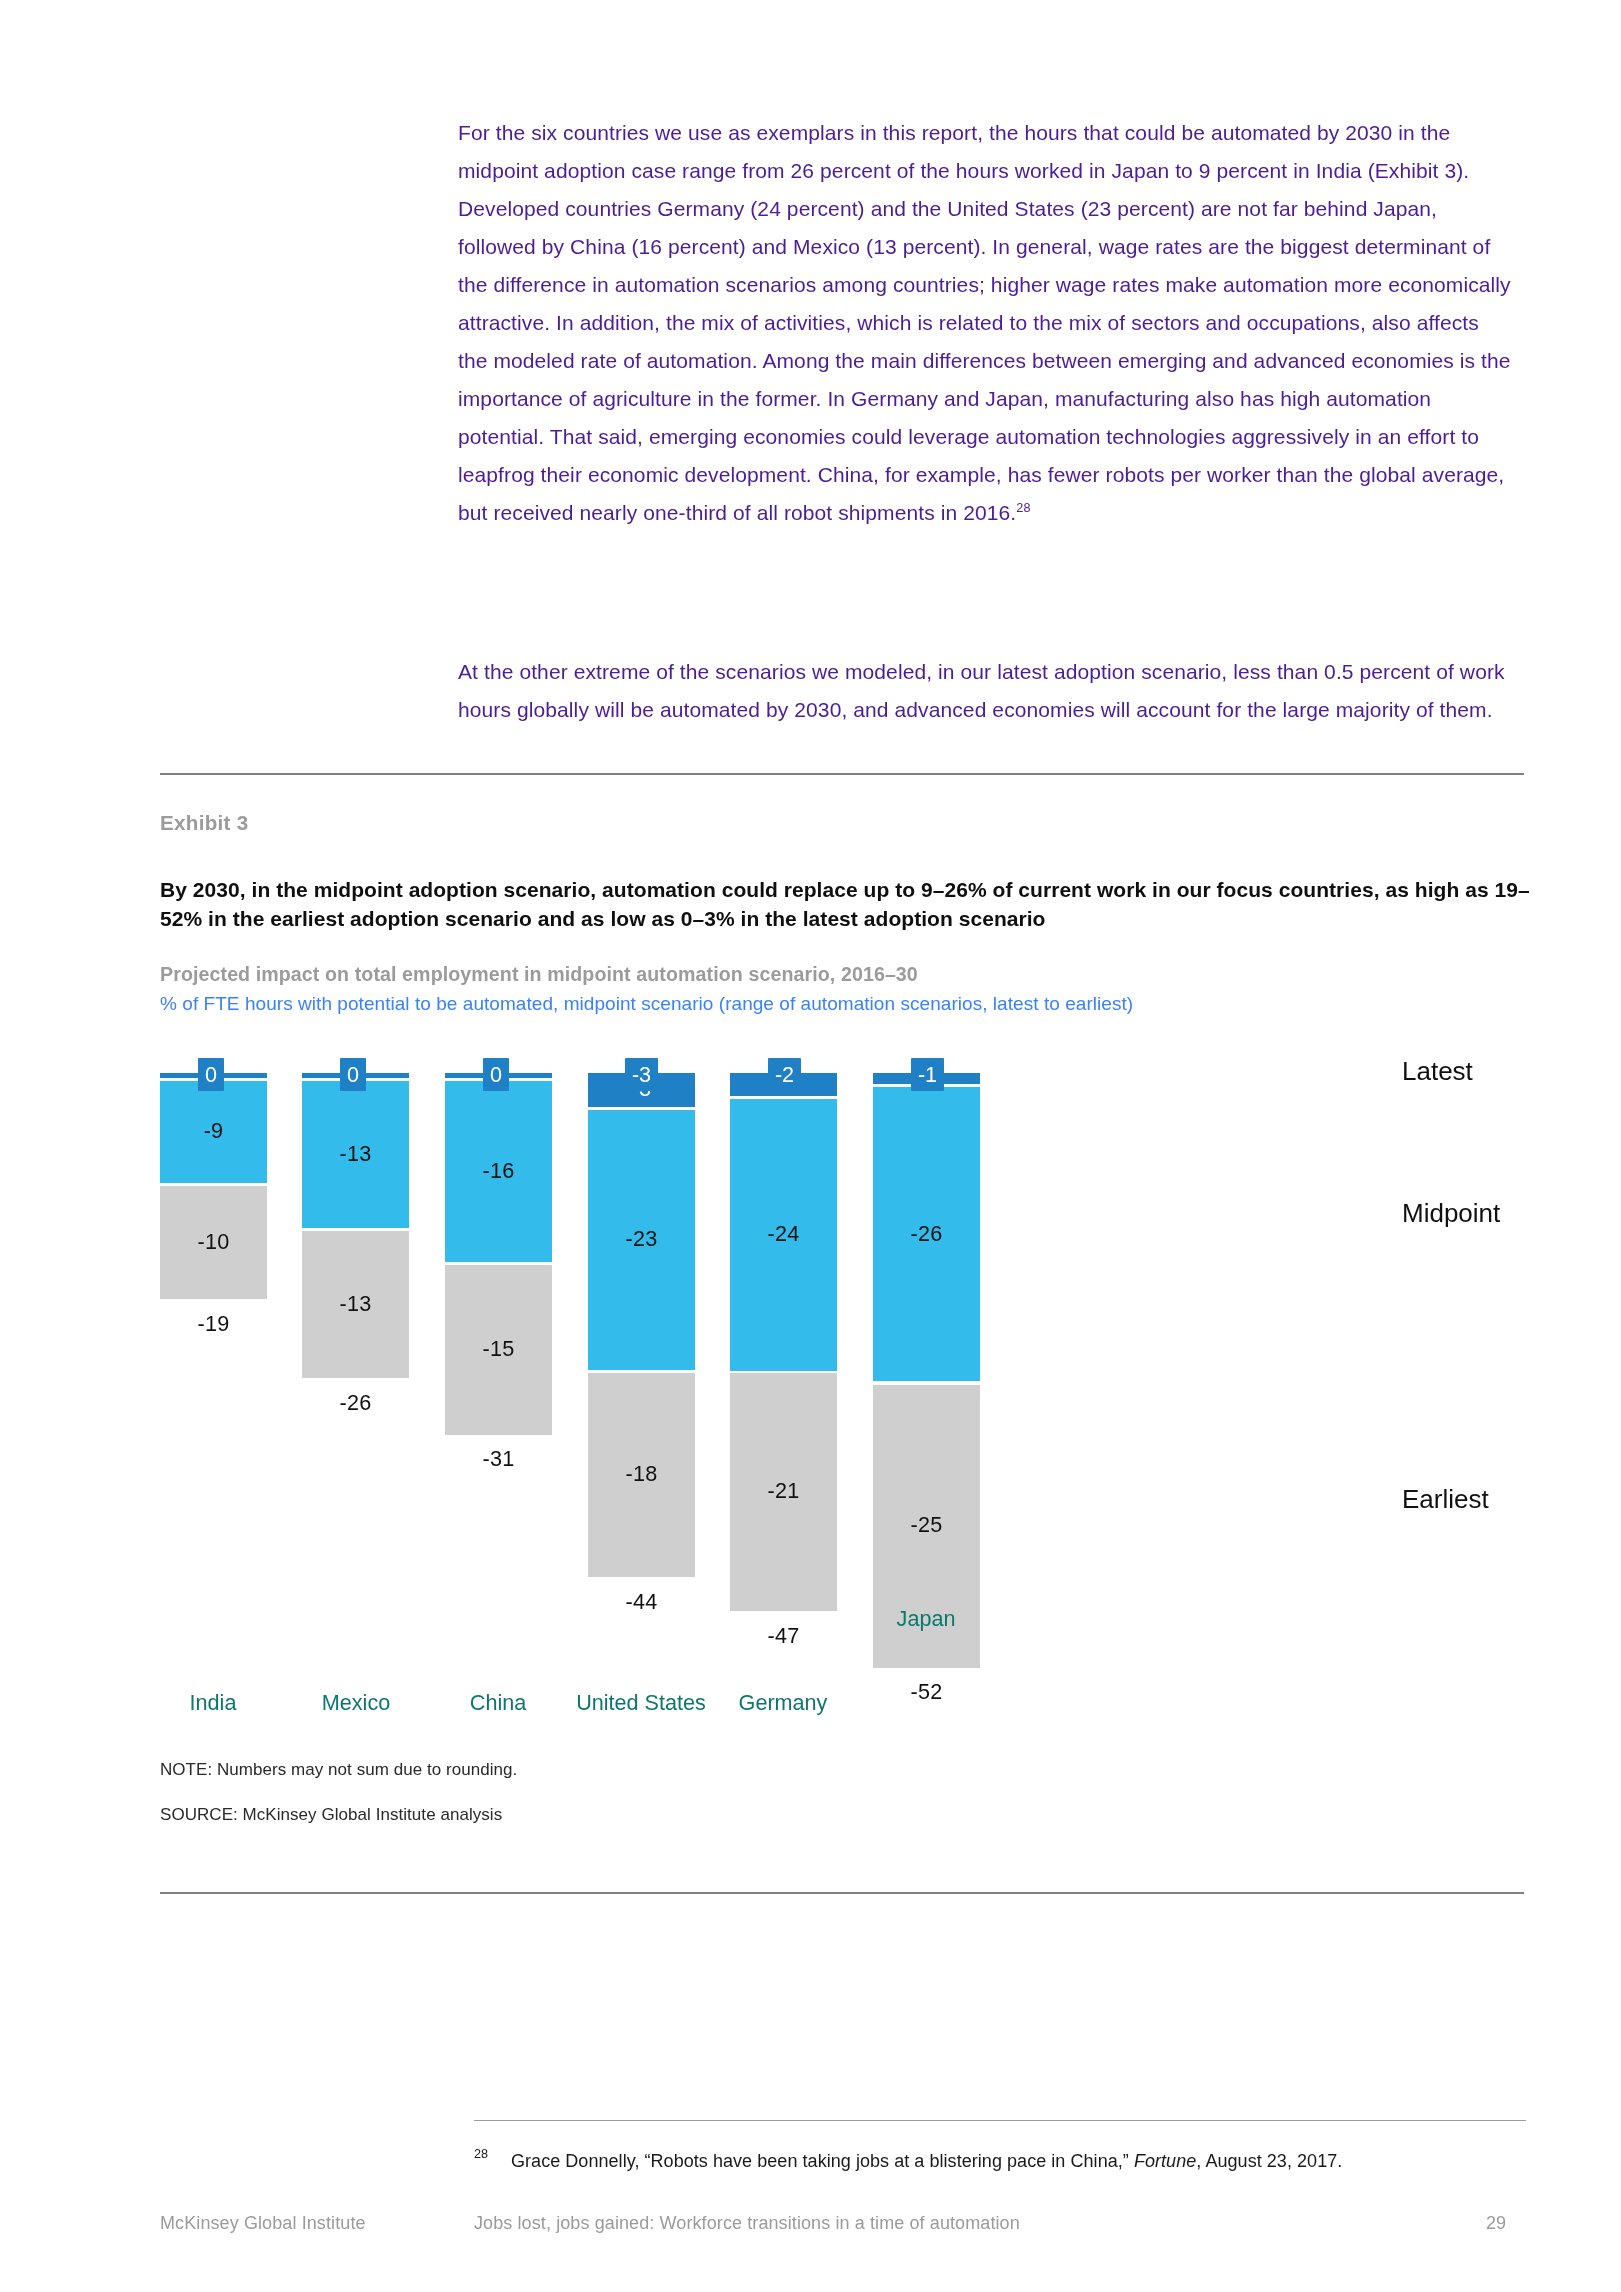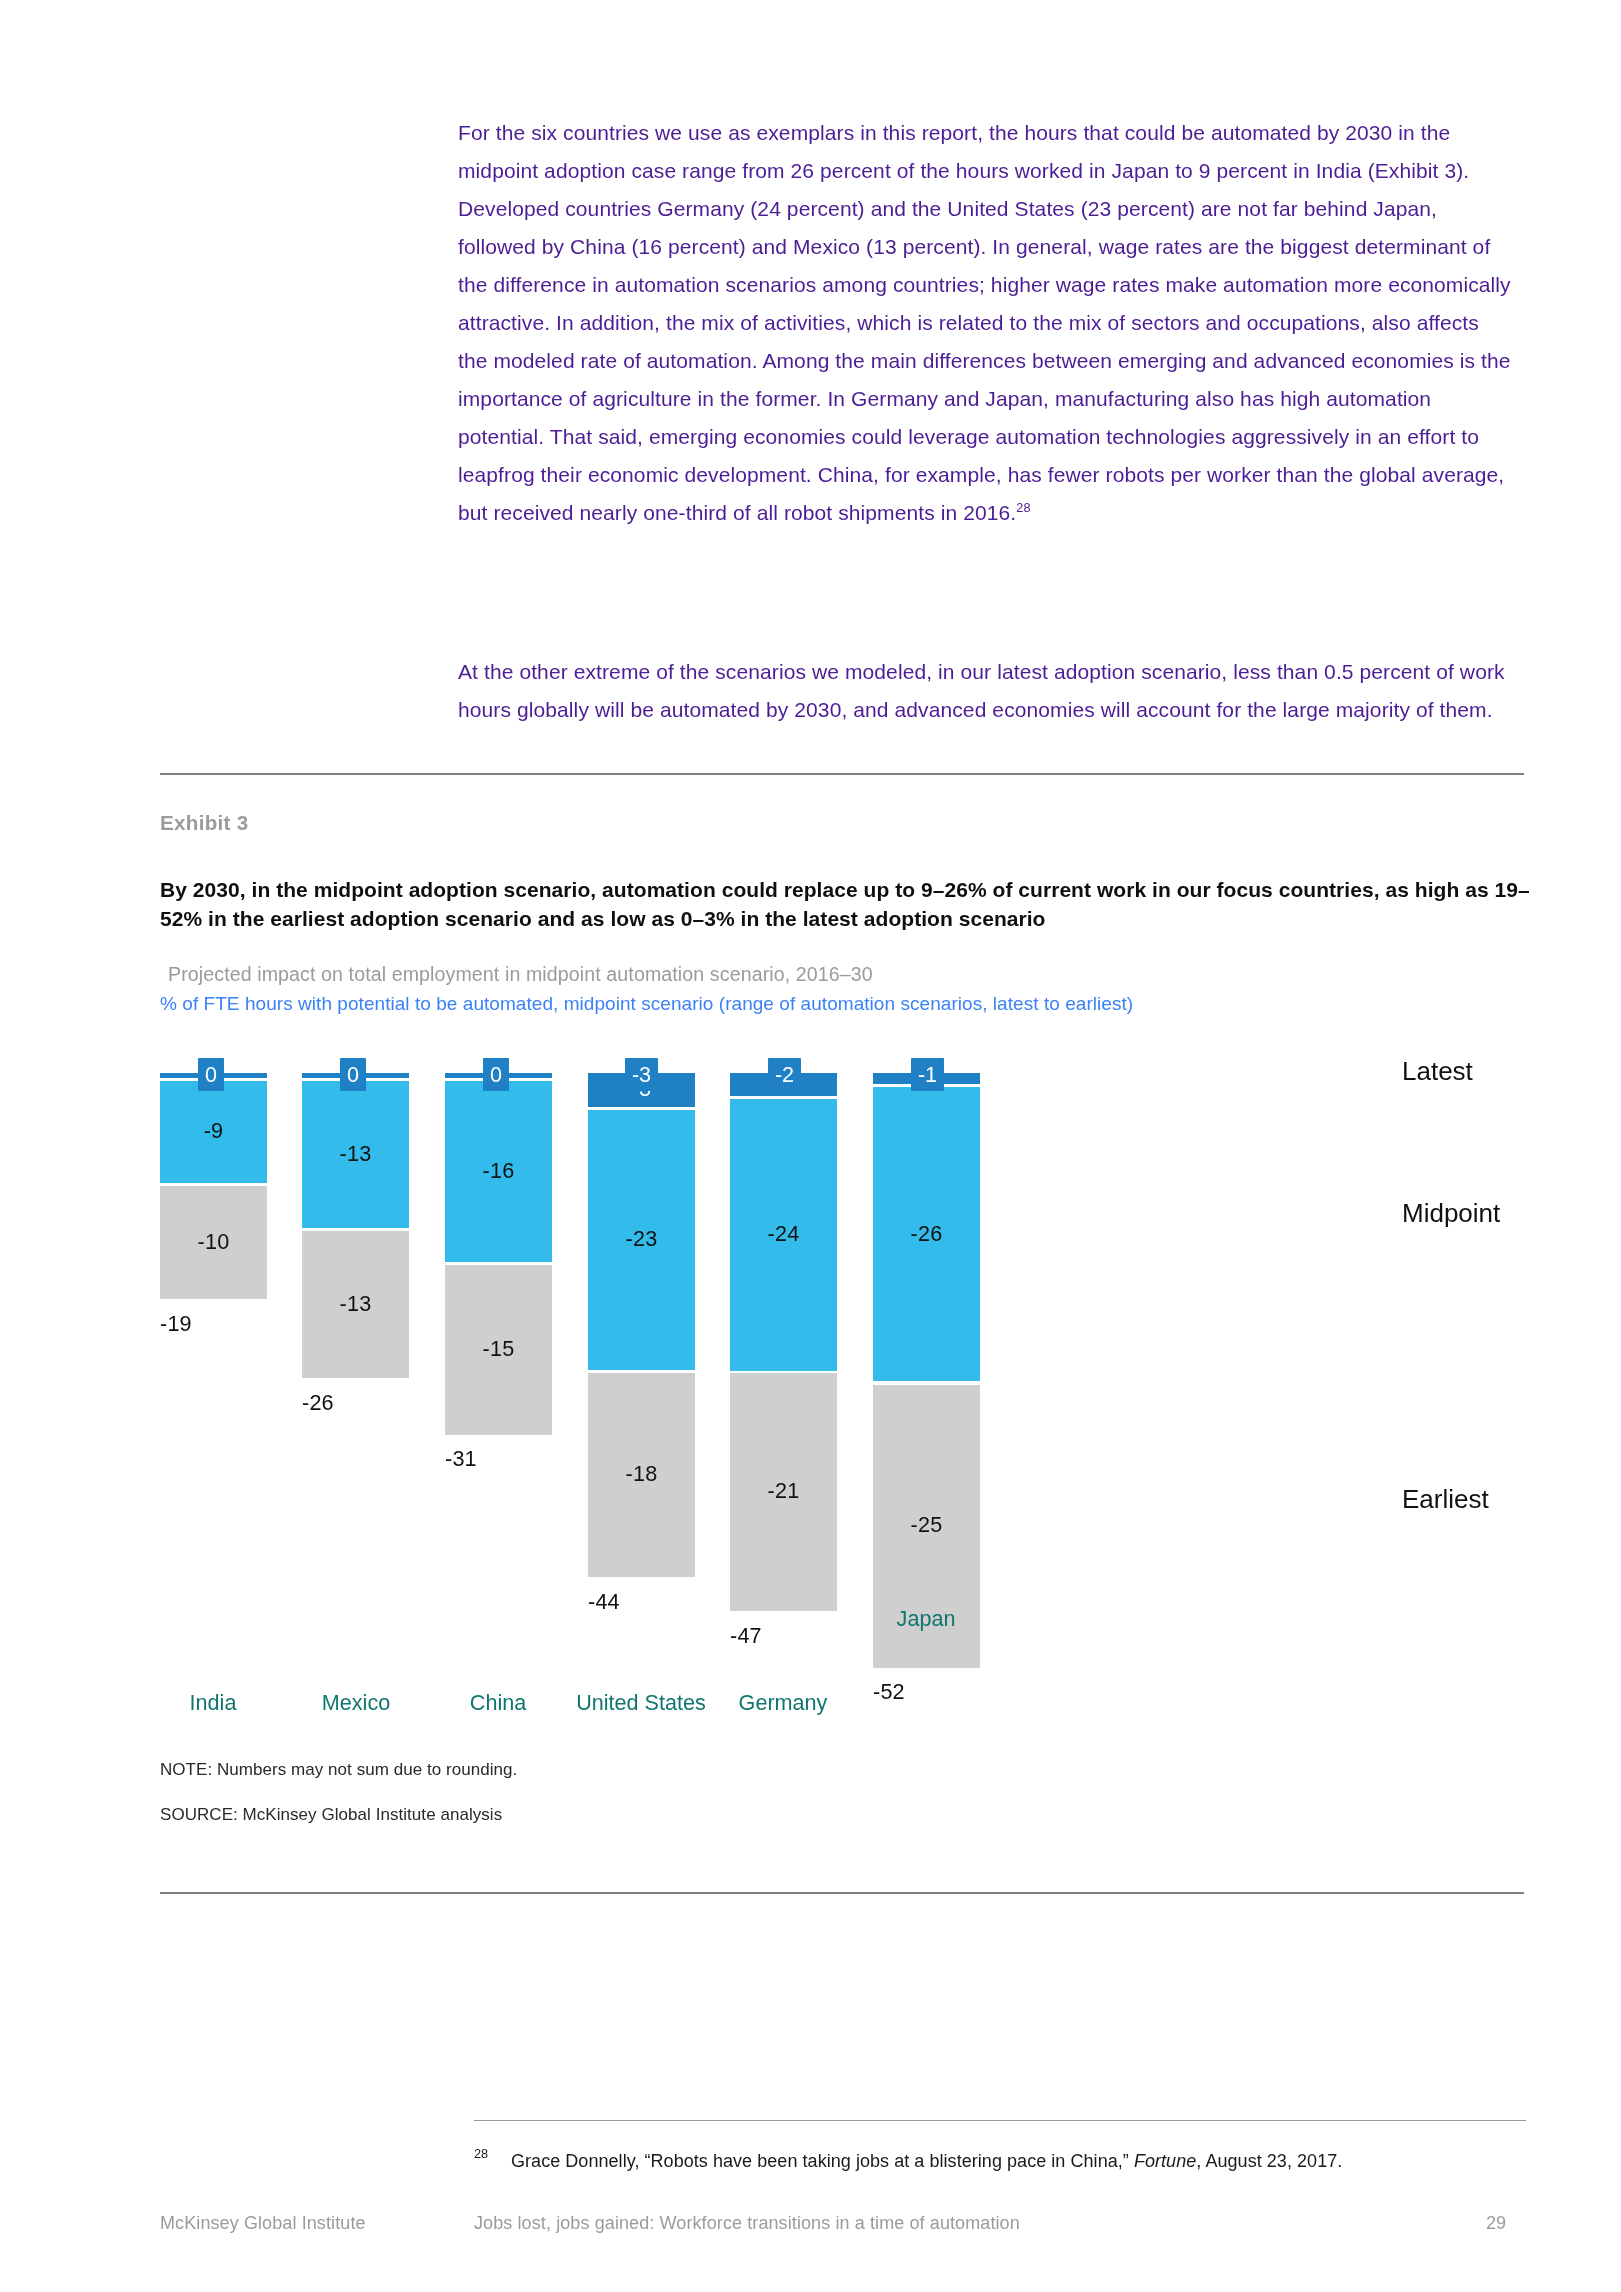--- a/index.html
+++ b/index.html
@@ -68,24 +68,24 @@
     top: 875px;
     width: 1372px;
     font-size: 21px;
     font-weight: bold;
     line-height: 29px;
     color: #0f0f0f;
     letter-spacing: 0.05px;
   }
   #chart-subtitle {
     position: absolute;
-    left: 168px;
+    left: 160px;
     top: 963px;
     font-size: 19.6px;
-    font-weight: normal;
+    font-weight: bold;
     color: #9b9b9b;
     letter-spacing: 0.1px;
   }
   #chart-units {
     position: absolute;
     left: 160px;
     top: 993px;
     font-size: 19px;
     font-weight: normal;
     color: #3b82f6;
@@ -130,20 +130,21 @@
     line-height: 29px;
     text-align: center;
     padding: 2px 6.9px;
     border-radius: 1px;
     white-space: nowrap;
   }
 
   .bar-total {
     position: absolute;
     width: 100%;
+    text-align: center;
     font-size: 21.6px;
     color: #111111;
     letter-spacing: 0.2px;
   }
 
   .cat-label {
     position: absolute;
     top: 1690px;
     width: 176px;
     text-align: center;

